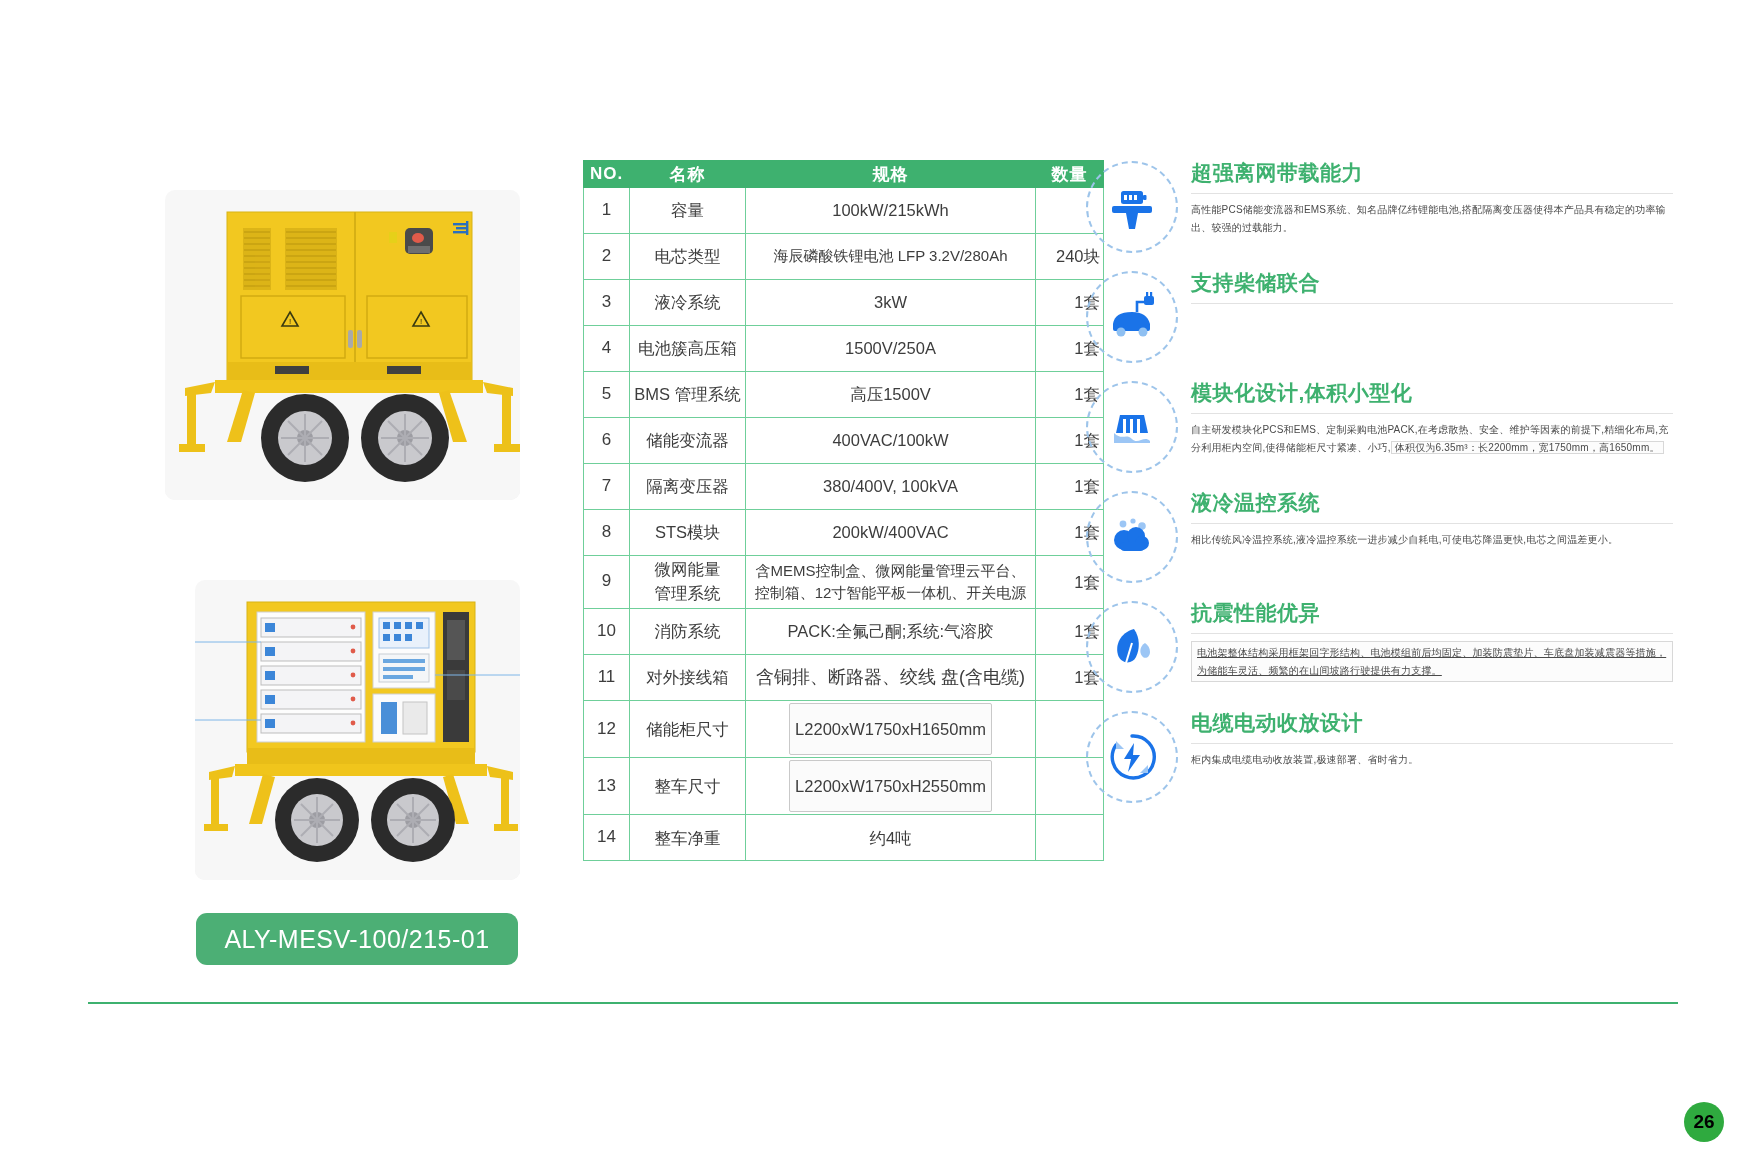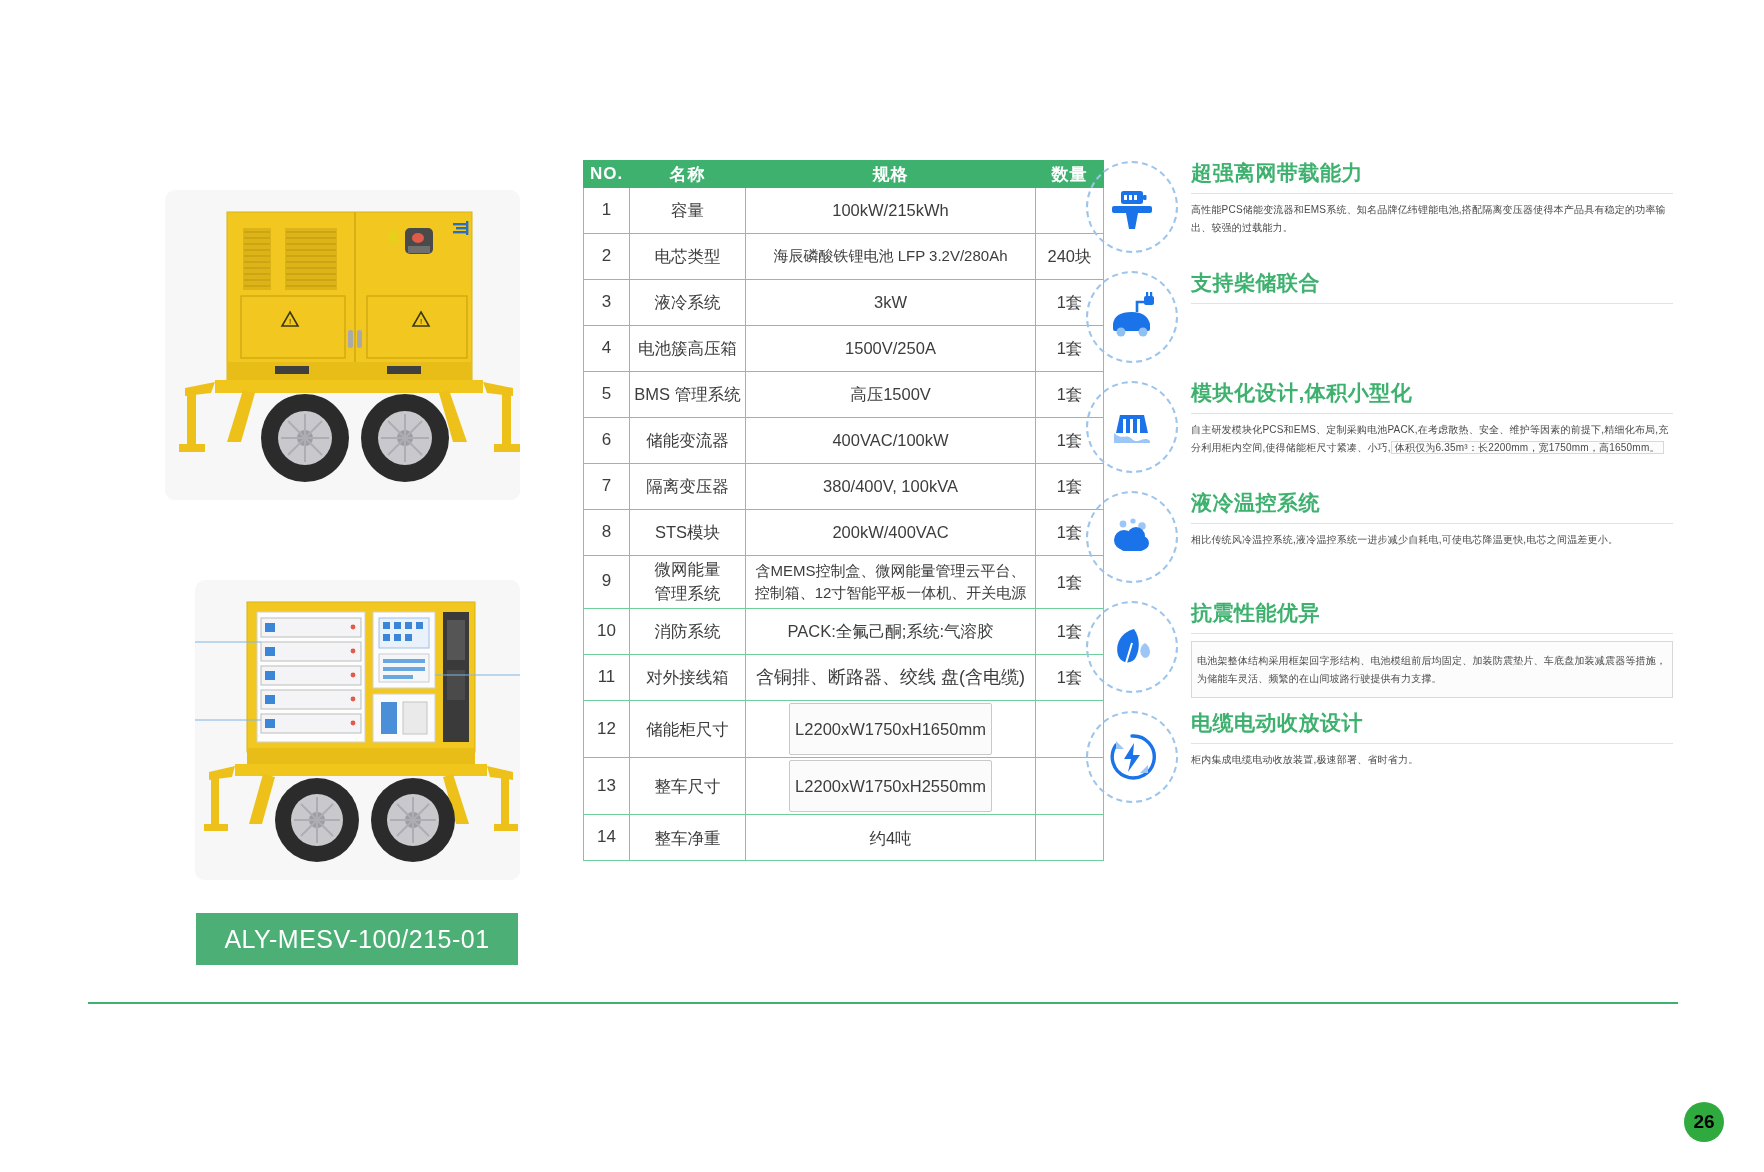--- a/index.html
+++ b/index.html
@@ -30,21 +30,21 @@
 
   
   .trailer { position:absolute; left:0; top:0; width:100%; height:100%; }
 
   
   .model-badge {
     position: absolute; left: 196px; top: 913px;
     width: 322px; height: 52px;
     background: #4caf75;
     display: flex; align-items: center; justify-content: center;
-    color: #ffffff; font-size: 25px; letter-spacing: .5px;
+    color: #ffffff; font-size: 25px; letter-spacing: .5px; border-radius: 11px;
   }
 
   
   .spec-table-wrap {
     position: absolute; left: 583px; top: 160px;
     width: 520px;
   }
   table.spec {
     border-collapse: collapse;
     width: 520px;
@@ -65,21 +65,21 @@
     border: 1px solid #6fcf9a;
     height: 46px;
     text-align: center;
     vertical-align: middle;
     padding: 2px 3px;
     line-height: 1.35;
   }
   table.spec td.no   { width: 46px;  font-size: 17px; }
   table.spec td.name { width: 116px; }
   table.spec td.spec-v { width: 290px; }
-  table.spec td.qty  { width: 68px; }
+  table.spec td.qty  { width: 68px; text-align: right; }
   col.c-no { width: 46px; }
   col.c-name { width: 116px; }
   col.c-spec { width: 290px; }
   col.c-qty { width: 68px; }
   td .boxed {
     display: inline-block;
     border: 1px solid #c9c9c9;
     background: #fbfbfb;
     padding: 14px 5px;
     border-radius: 2px;
@@ -117,21 +117,22 @@
   .f-desc {
     font-size: 10px; color: #4a4a4a; line-height: 1.75;
     letter-spacing: .2px;
   }
   .f-desc .boxed-txt {
     border: 1px solid #d8d8d8; background: #fcfcfc;
     padding: 0 3px;
   }
   .f-desc.boxed-all {
     border: 1px solid #d8d8d8; background: #fcfcfc;
-    padding: 10px 5px;
+    padding: 2px 5px;
+    text-decoration: underline;
   }
 
   
   .footer-rule {
     position: absolute; left: 88px; top: 1002px;
     width: 1590px; height: 2px; background: #3eb16f;
   }
   .page-num {
     position: absolute; right: 40px; bottom: 30px;
     width: 40px; height: 40px; border-radius: 50%;

